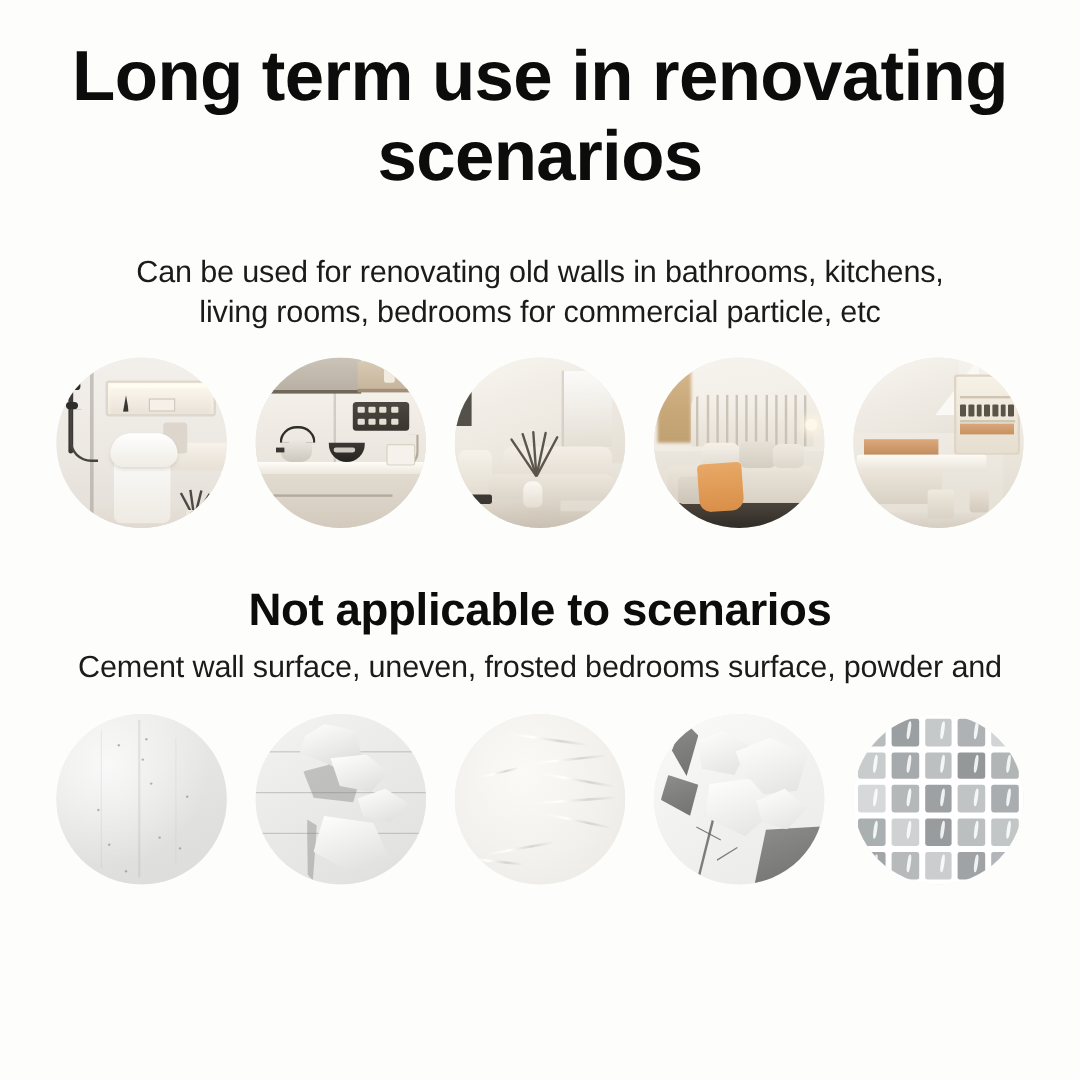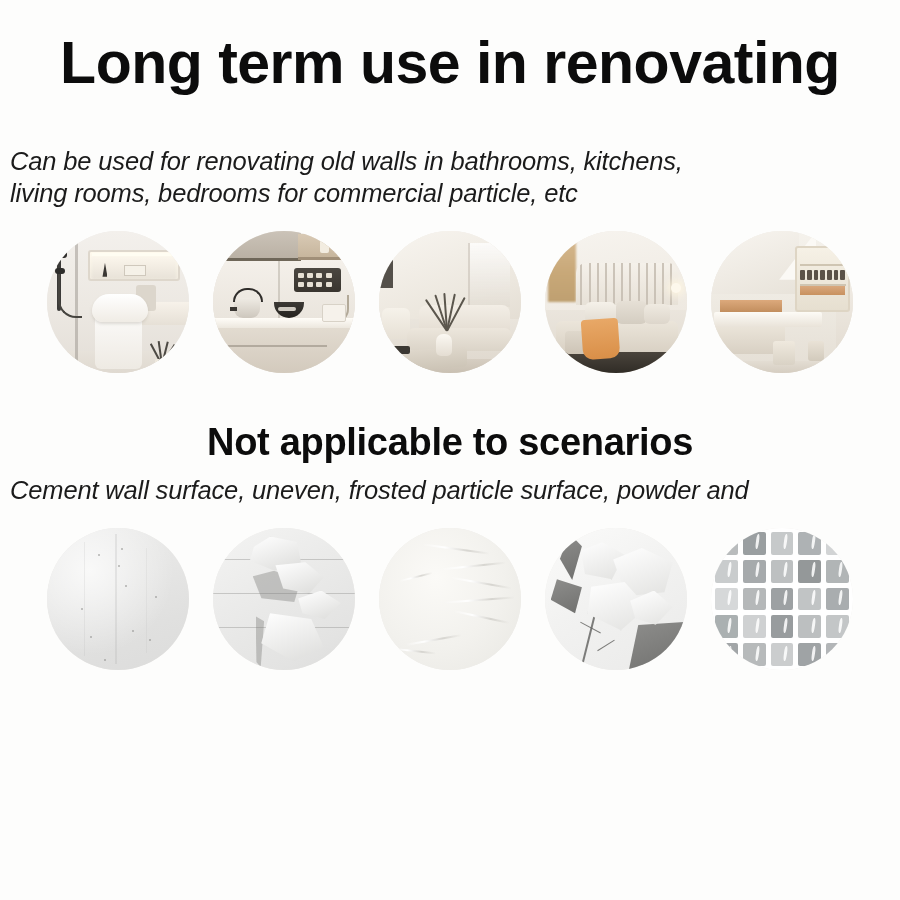--- a/index.html
+++ b/index.html
@@ -53,27 +53,27 @@
     text-align: center;
     font-size: 38px;
     line-height: 1.14;
     font-weight: 700;
     letter-spacing: -0.3px;
     color: #0c0c0c;
   }
 
   .section-desc {
     margin: 9px auto 0 auto;
+    text-align: center;
     font-size: 25.5px;
     line-height: 1.27;
     font-weight: 400;
     color: #1b1b1b;
     width: 880px;
     letter-spacing: -0.15px;
-    font-style: italic;
   }
   .section-desc .ln {
     display: block;
     white-space: nowrap;
   }
 
   
   .circle-row {
     margin-top: 22px;
     display: flex;
@@ -537,20 +537,21 @@
     transform: rotate(8deg);
   }
 </style>
 </head>
 <body>
 
 <div class="page">
 
   <h1 class="main-title">
     <span class="ln">Long term use in renovating</span>
+    <span class="ln">scenarios</span>
   </h1>
 
   <section class="section section-1">
     <p class="section-desc">
       <span class="ln">Can be used for renovating old walls in bathrooms, kitchens,</span>
       <span class="ln">living rooms, bedrooms for commercial particle, etc</span>
     </p>
 
     <div class="circle-row">
 
@@ -692,21 +693,21 @@
           <div class="stool2"></div>
         </div>
       </div>
 
     </div>
   </section>
 
   <section class="section section-2">
     <h2 class="section-heading">Not applicable to scenarios</h2>
     <p class="section-desc">
-      <span class="ln">Cement wall surface, uneven, frosted particle surface, powder and</span>
+      <span class="ln">Cement wall surface, uneven, frosted bedrooms surface, powder and</span>
     </p>
 
     <div class="circle-row">
 
       <div class="circle">
         <div class="scene cement">
           <div class="streak s1"></div>
           <div class="streak s2"></div>
           <div class="streak s3"></div>
           <div class="fleck" style="left:36%;top:18%"></div>

